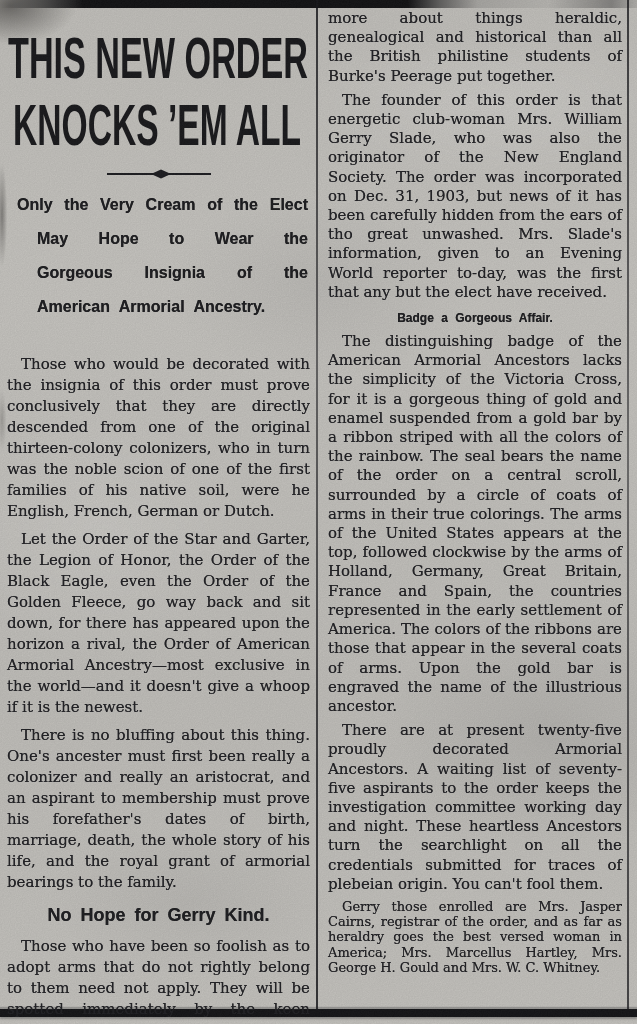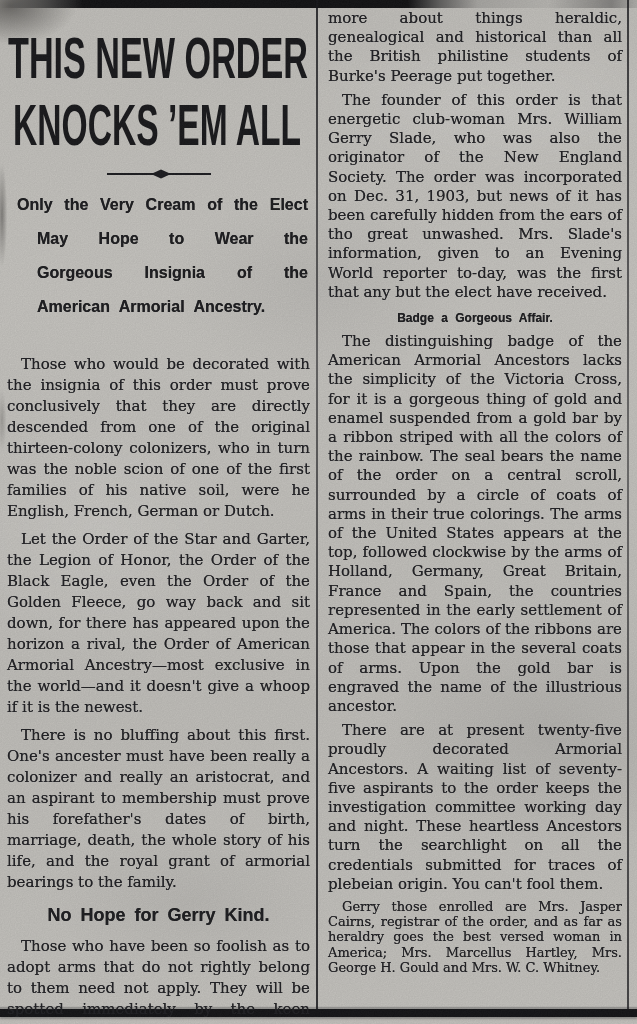--- a/index.html
+++ b/index.html
@@ -124,21 +124,21 @@
     <svg class="ornament" width="104" height="12" viewBox="0 0 104 12">
       <line x1="0" y1="6" x2="104" y2="6" stroke="#16161a" stroke-width="2.2"></line>
       <polygon points="44,6 54,1.5 64,6 54,10.5" fill="#16161a"></polygon>
     </svg>
 
     <div class="deck">Only the Very Cream of the Elect May Hope to Wear the Gorgeous Insignia of the American Armorial Ancestry.</div>
 
     <div class="body-text">
       <p>Those who would be decorated with the insignia of this order must prove conclusively that they are directly descended from one of the original thirteen-colony colonizers, who in turn was the noble scion of one of the first families of his native soil, were he English, French, German or Dutch.</p>
       <p>Let the Order of the Star and Garter, the Legion of Honor, the Order of the Black Eagle, even the Order of the Golden Fleece, go way back and sit down, for there has appeared upon the horizon a rival, the Order of American Armorial Ancestry—most exclusive in the world—and it doesn't give a whoop if it is the newest.</p>
-      <p>There is no bluffing about this first. One's ancester must have been really a colonizer and really an aristocrat, and an aspirant to membership must prove his forefather's dates of birth, marriage, death, the whole story of his life, and the royal grant of armorial bearings to the family.</p>
+      <p>There is no bluffing about this thing. One's ancester must first been really a colonizer and really an aristocrat, and an aspirant to membership must prove his forefather's dates of birth, marriage, death, the whole story of his life, and the royal grant of armorial bearings to the family.</p>
       <div class="crosshead">No Hope for Gerry Kind.</div>
       <p class="justify-last">Those who have been so foolish as to adopt arms that do not rightly belong to them need not apply. They will be spotted immediately by the keen investigating committee as shameless bearers of bogus 'scutcheons. For the members of the Order of American Armorial Ancestry know</p>
     </div>
   </div>
 
   <div class="col col-right">
     <div class="body-text">
       <p class="no-indent">more about things heraldic, genealogical and historical than all the British philistine students of Burke's Peerage put together.</p>
       <p>The founder of this order is that energetic club-woman Mrs. William Gerry Slade, who was also the originator of the New England Society. The order was incorporated on Dec. 31, 1903, but news of it has been carefully hidden from the ears of tho great unwashed. Mrs. Slade's information, given to an Evening World reporter to-day, was the first that any but the elect have received.</p>
       <div class="crosshead">Badge a Gorgeous Affair.</div>

